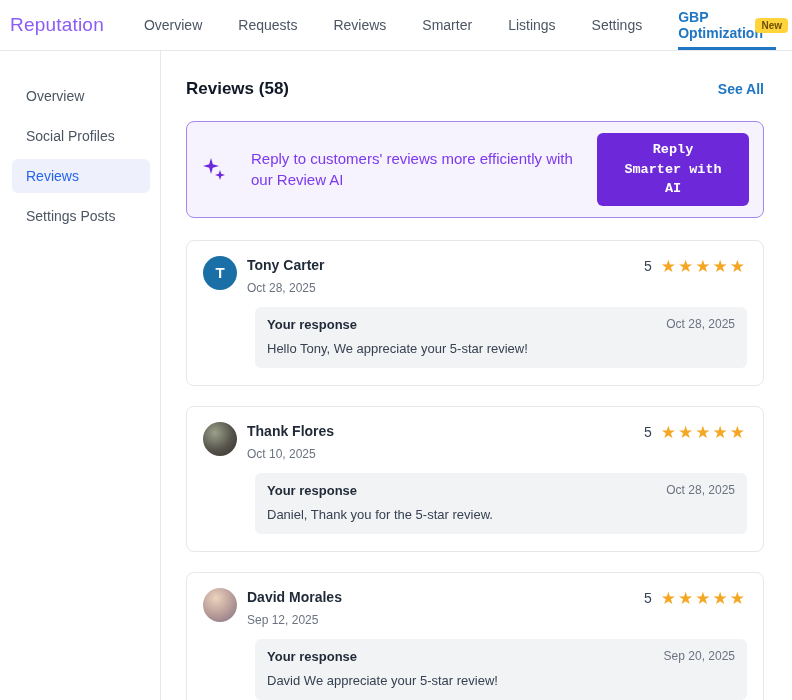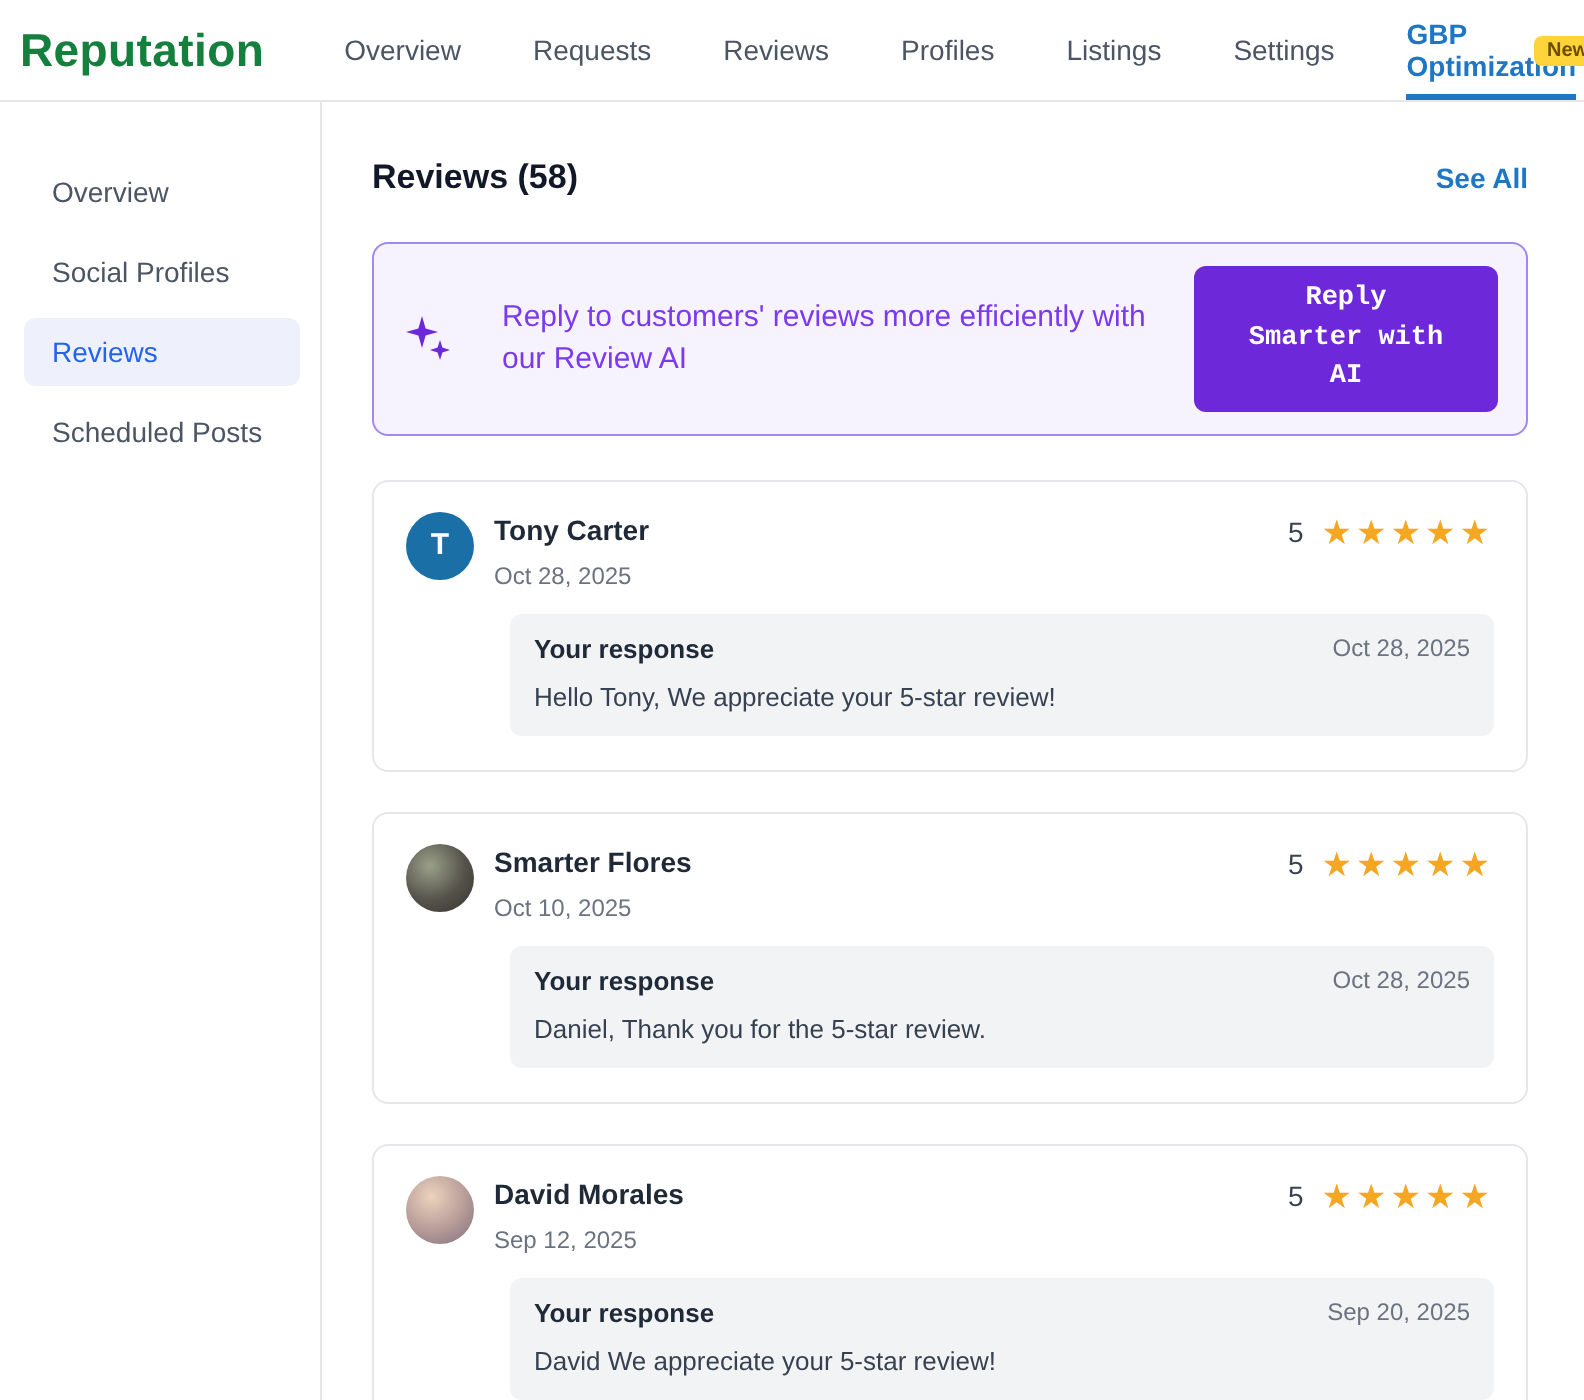--- a/index.html
+++ b/index.html
@@ -13,23 +13,23 @@
   
   .topbar {
     display: flex;
     align-items: stretch;
     height: 51px;
     border-bottom: 1px solid #e5e7eb;
     padding: 0 16px 0 10px;
     background: #fff;
   }
   .app-title {
-    font-size: 23px;
-    font-weight: 700;
-    color: #15803d;
+    font-size: 19px;
+    font-weight: 400;
+    color: #8b5cf6;
     align-self: center;
     margin-right: 40px;
     letter-spacing: 0.2px;
   }
   .topnav { display: flex; gap: 36px; }
   .nav-item {
     display: flex;
     align-items: center;
     font-size: 14px;
     color: #4b5563;
@@ -164,37 +164,37 @@
 </style>
 </head>
 <body>
 
 <header class="topbar">
   <div class="app-title">Reputation</div>
   <nav class="topnav">
     <div class="nav-item">Overview</div>
     <div class="nav-item">Requests</div>
     <div class="nav-item">Reviews</div>
-    <div class="nav-item">Profiles</div>
+    <div class="nav-item">Smarter</div>
     <div class="nav-item">Listings</div>
     <div class="nav-item">Settings</div>
     <div class="nav-item active">
       <span>GBP Optimization</span>
       <span class="badge">New</span>
     </div>
   </nav>
 </header>
 
 <div class="content">
 
   <aside class="sidebar">
     <div class="side-item">Overview</div>
     <div class="side-item">Social Profiles</div>
     <div class="side-item active">Reviews</div>
-    <div class="side-item">Scheduled Posts</div>
+    <div class="side-item">Settings Posts</div>
   </aside>
 
   <main class="main">
 
     <div class="main-head">
       <div class="page-title">Reviews (58)</div>
       <div class="see-all">See All</div>
     </div>
 
     <div class="banner">
@@ -228,21 +228,21 @@
             <span class="response-date">Oct 28, 2025</span>
           </div>
           <div class="response-text">Hello Tony, We appreciate your 5-star review!</div>
         </div>
       </div>
 
       <div class="card">
         <div class="card-head">
           <div class="avatar avatar-photo-1"></div>
           <div class="who">
-            <div class="reviewer">Smarter Flores</div>
+            <div class="reviewer">Thank Flores</div>
             <div class="review-date">Oct 10, 2025</div>
           </div>
           <div class="rating">
             <span class="rating-num">5</span>
             <span class="stars">★★★★★</span>
           </div>
         </div>
         <div class="response">
           <div class="response-top">
             <span class="response-label">Your response</span>

